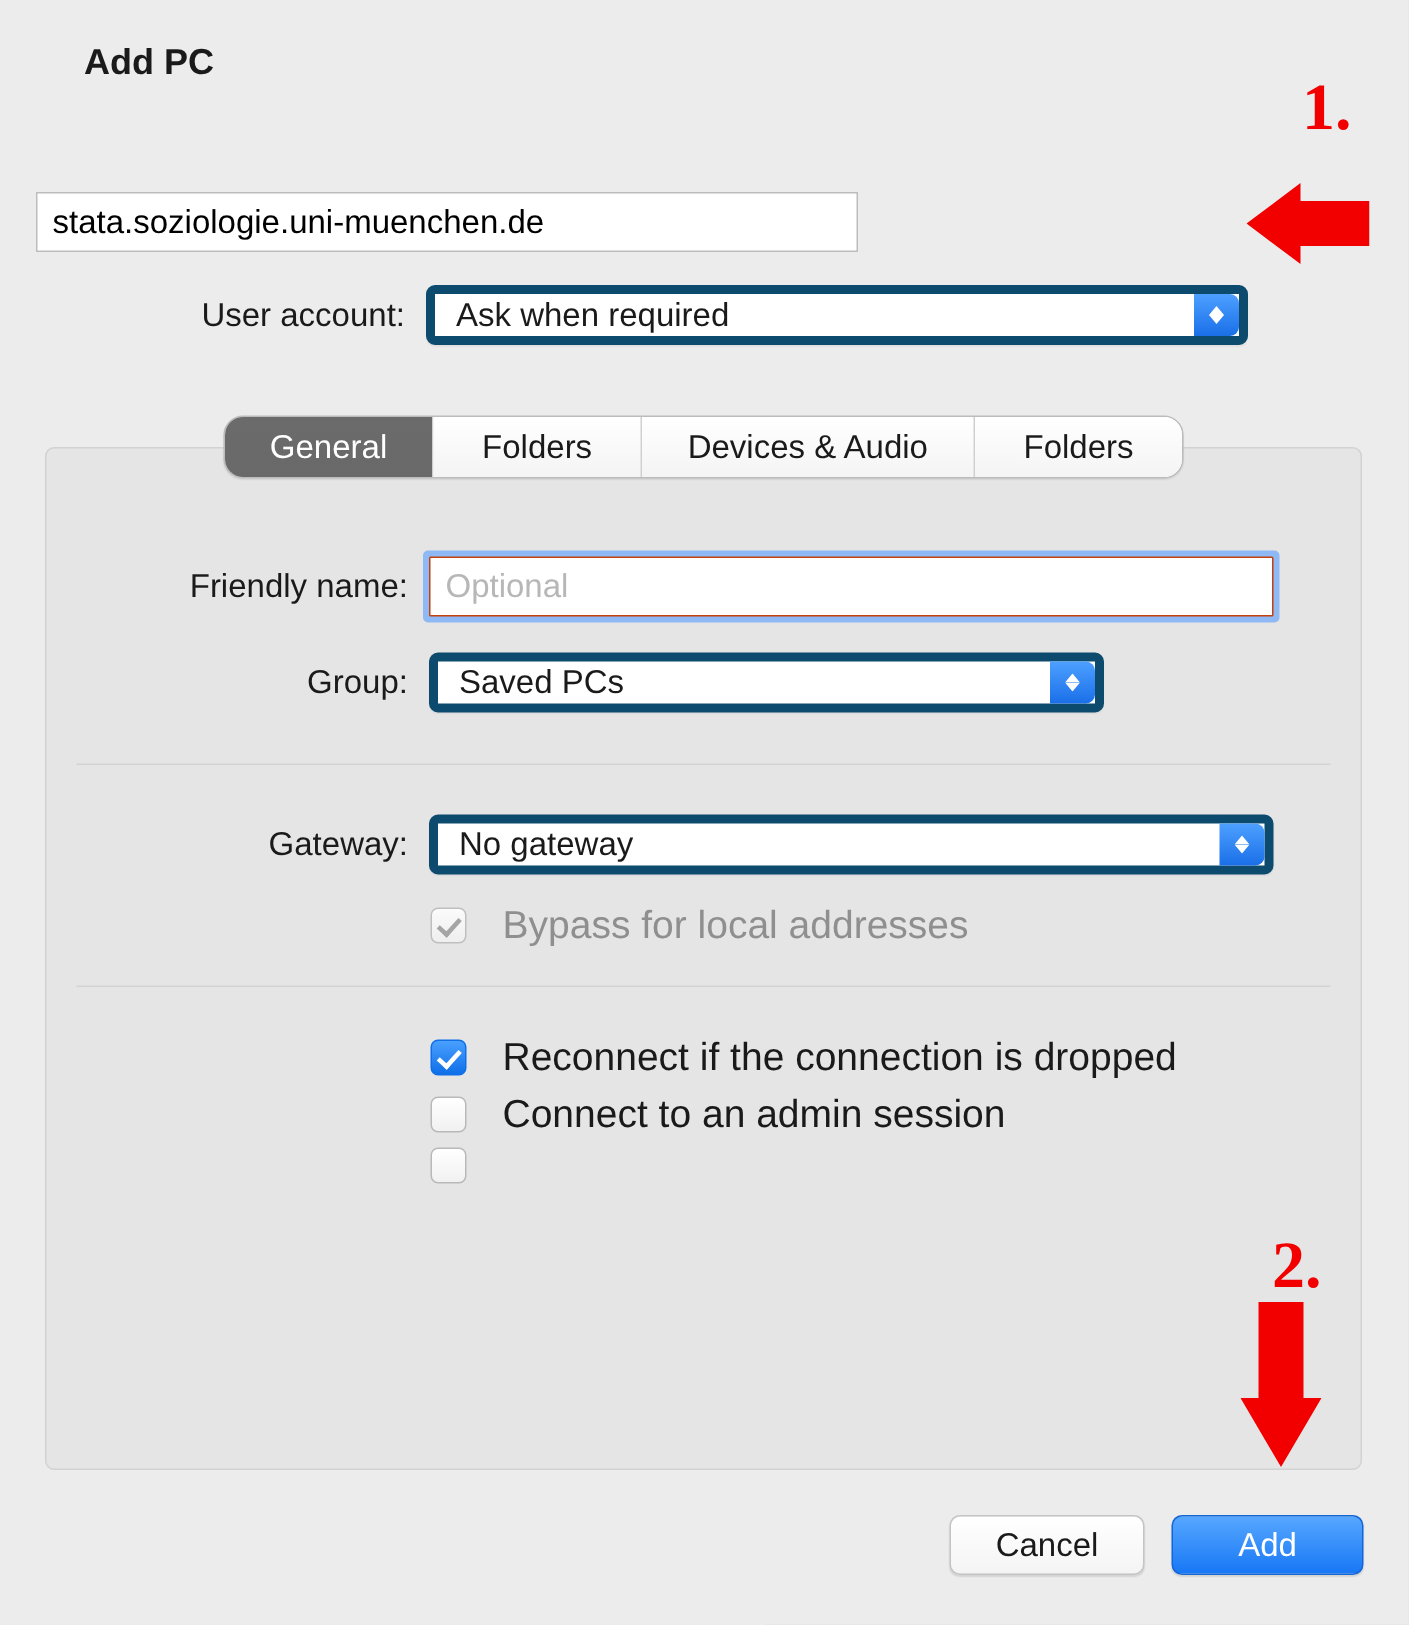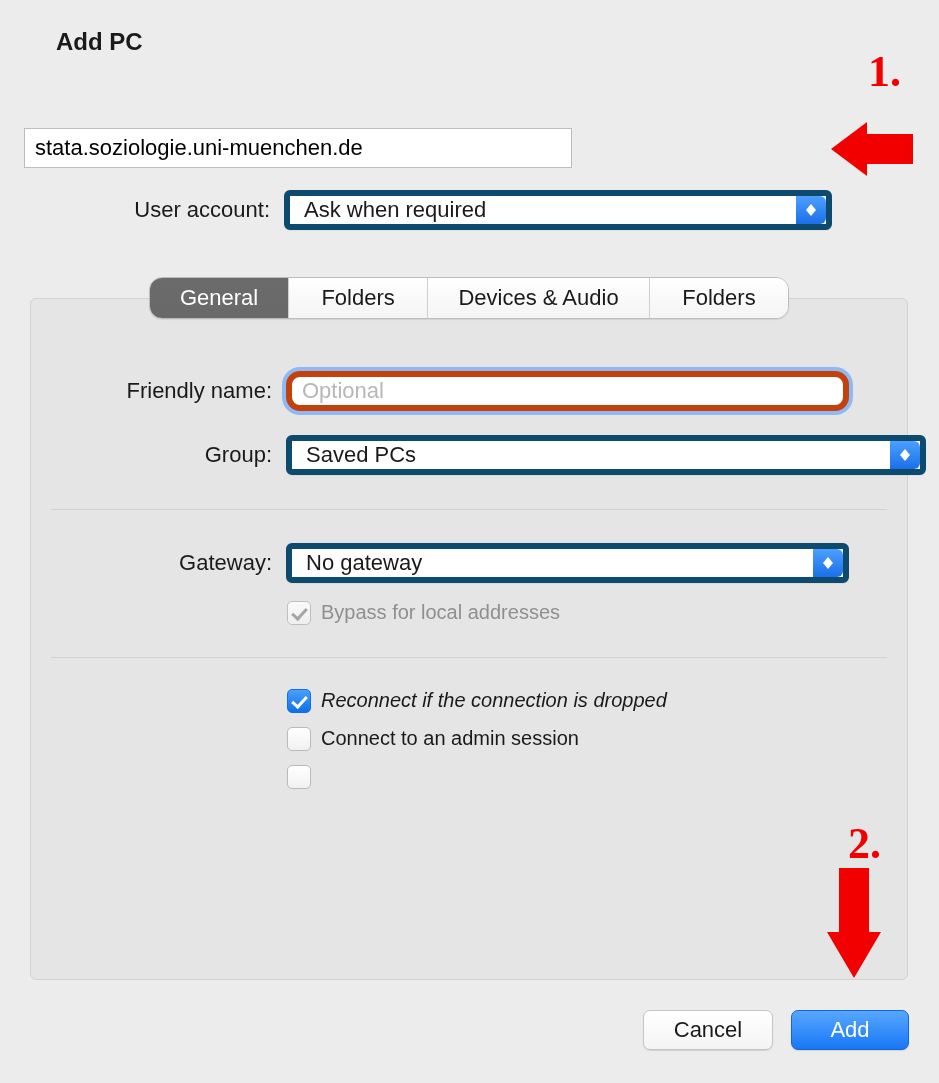--- a/index.html
+++ b/index.html
@@ -18,23 +18,23 @@
     font-weight:700;font-size:24px;
   }
   .row{position:absolute;display:flex;align-items:center;}
   .lbl{width:260px;text-align:right;padding-right:14px;font-size:22px;}
   .text-input{
     height:40px;width:548px;
     border:1px solid #bdbdbd;border-radius:0;
     background:#fff;padding:4px 10px;font-size:22px;
   }
   .text-input.focused{
-    outline:none;border:6px solid #c2410c;
+    outline:none;border:1px solid #c2410c;
     box-shadow:0 0 0 4px #8eb9f4;
-    border-radius:14px;
+    border-radius:1px;
   }
   .text-input::placeholder{color:#b7b7b7;}
   .select-wrap{
     position:relative;height:40px;width:548px;
     border:6px solid #0c4a6e;border-radius:6px;background:#fff;
     display:flex;align-items:center;padding-left:14px;font-size:22px;
     box-shadow:0 1px 1px rgba(0,0,0,.05);
   }
   .select-arrows{
     position:absolute;right:0;top:0;bottom:0;width:30px;
@@ -57,21 +57,21 @@
     flex:1;display:flex;align-items:center;justify-content:center;
     border-right:1px solid #cfcfcf;background:linear-gradient(#ffffff,#f4f4f4);
     cursor:default;
   }
   .tab:last-child{border-right:none;}
   .tab.active{background:linear-gradient(#6b6b6b,#696969);color:#fff;}
   .tab.dev{flex:1.6;}
   .prow{position:absolute;display:flex;align-items:center;justify-content:space-between;}
   .plbl{width:235px;text-align:right;padding-right:14px;font-size:22px;}
   .divider{position:absolute;left:20px;right:20px;height:1px;background:#d3d3d3;}
-  .chk-row{position:absolute;display:flex;gap:10px;font-size:20px;}
+  .chk-row{position:absolute;display:flex;align-items:center;gap:24px;font-size:26px;}
   .chk{
     width:24px;height:24px;border:1px solid #b9b9b9;border-radius:5px;
     background:linear-gradient(#ffffff,#f1f1f1);position:relative;flex:none;
   }
   .chk.checked{
     background:linear-gradient(#49a0ff,#0f6fe8);border:1px solid #0f6fe8;
   }
   .chk.checked::after{
     content:"";position:absolute;left:4px;top:6px;width:12px;height:6px;
     border-left:3px solid #fff;border-bottom:3px solid #fff;transform:rotate(-48deg);
@@ -125,21 +125,21 @@
     <div class="tab">Folders</div>
   </div>
 
   <div class="prow" style="left:20px;top:72px;">
     <div class="plbl">Friendly name:</div>
     <input class="text-input focused" style="width: 563px;" placeholder="Optional">
   </div>
 
   <div class="prow" style="left:20px;top:136px;">
     <div class="plbl">Group:</div>
-    <div class="select-wrap" style="width:640px;">
+    <div class="select-wrap" style="width:450px;">
       <span>Saved PCs</span>
       <span class="select-arrows">
         <svg width="10" height="6">
             <polygon points="5,0 10,6 0,6" fill="#fff"></polygon>
           </svg>
         <svg width="10" height="6">
             <polygon points="0,0 10,0 5,6" fill="#fff"></polygon>
           </svg>
       </span>
     </div>
@@ -162,38 +162,38 @@
     </div>
   </div>
 
   <div class="chk-row" style="left:256px;top:302px;color:#8f8f8f;">
     <div class="chk disabled checked"></div>
     <span>Bypass for local addresses</span>
   </div>
 
   <div class="divider" style="top:358px;"></div>
 
-  <div class="chk-row" style="left:256px;top:390px;font-style:italic;">
+  <div class="chk-row" style="left:256px;top:390px;">
     <div class="chk checked"></div>
     <span>Reconnect if the connection is dropped</span>
   </div>
 
   <div class="chk-row" style="left:256px;top:428px;">
     <div class="chk"></div>
     <span>Connect to an admin session</span>
   </div>
 
   <div class="chk-row" style="left:256px;top:466px;">
     <div class="chk"></div>
   </div>
 </div>
 
 <div style="position:absolute;right:30px;top:1010px;display:flex;gap:18px;">
   <div class="btn" style="width:130px;">Cancel</div>
-  <div class="btn primary" style="width:118px;">Add</div>
+  <div class="btn primary" style="width:128px;">Add</div>
 </div>
 
 <div class="annot" style="right:38px;top:46px;">1.</div>
 <svg class="arrow-right" style="right:26px;top:122px;" width="82" height="54">
   <polygon points="82,12 82,42 36,42 36,54 0,27 36,0 36,12" fill="#f20000"></polygon>
 </svg>
 
 <div class="annot" style="right:58px;top:818px;">2.</div>
 <svg class="arrow-down" style="right:58px;top:868px;" width="54" height="110">
   <polygon points="12,0 42,0 42,64 54,64 27,110 0,64 12,64" fill="#f20000"></polygon>

